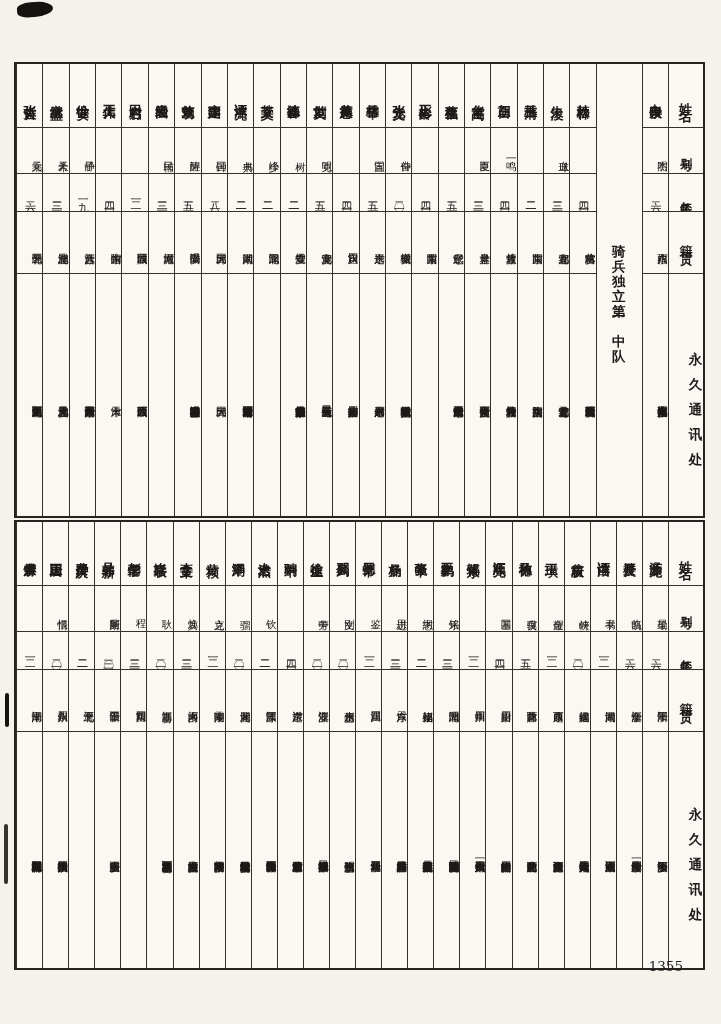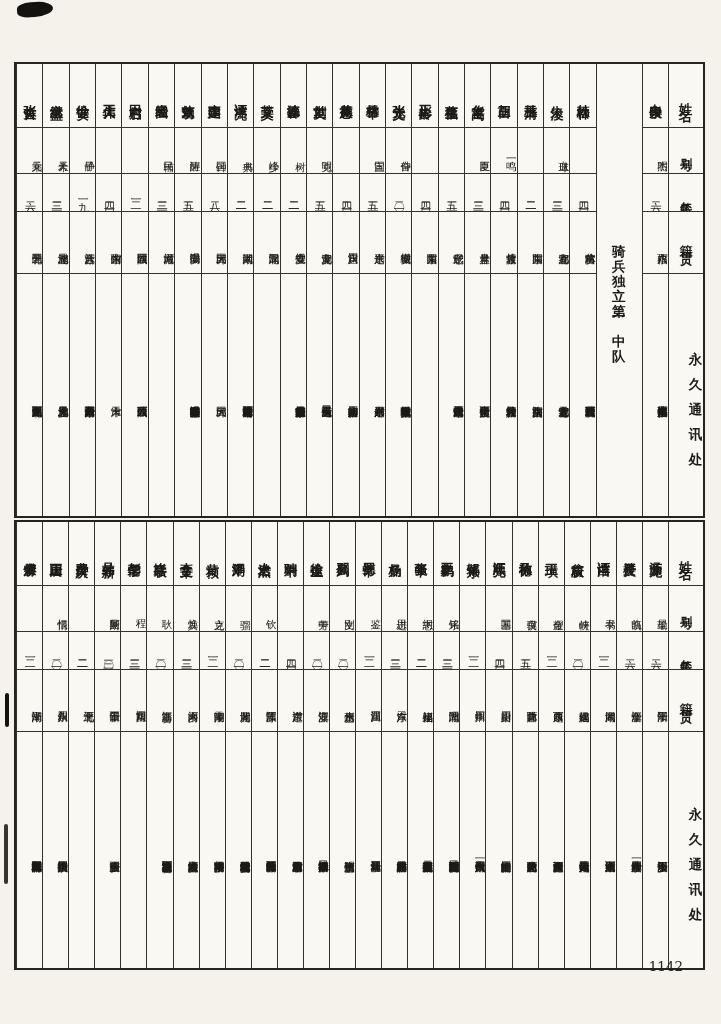--- a/index.html
+++ b/index.html
@@ -491,14 +491,14 @@
         <div class="col person-col">
           <div class="cell name vtext">余傅霖</div>
           <div class="cell alias vtext"></div>
           <div class="cell age vtext">二一</div>
           <div class="cell native vtext">湖南平江</div>
           <div class="cell address vtext">湖南平江三眼桥邮局转白雨枫林别墅</div>
         </div>
       </div>
   </div>
 
-  <div class="page-number">1142</div>
+  <div class="page-number">1355</div>
 </div>
 
 </body></html>

